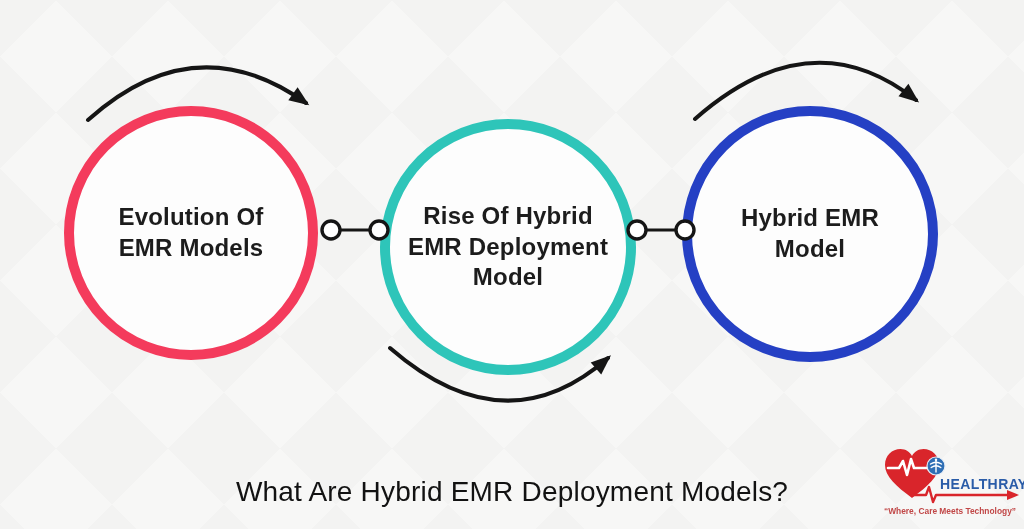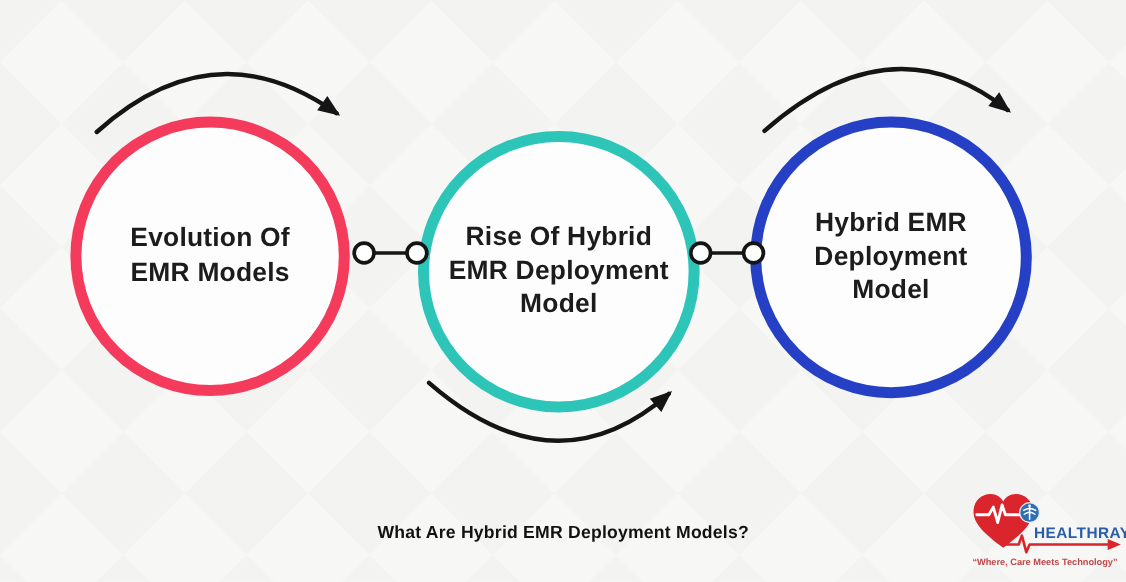--- a/index.html
+++ b/index.html
@@ -49,22 +49,22 @@
     width: 1024px; height: 529px;
     z-index: 2;
     pointer-events: none;
   }
 
   .main-title {
     position: absolute;
     left: 0; right: 0;
     top: 476px;
     text-align: center;
-    font-size: 16px;
-    font-weight: 700;
+    font-size: 28px;
+    font-weight: 400;
     color: #121212;
     letter-spacing: 0.2px;
     z-index: 1;
   }
 
   .logo {
     position: absolute;
     left: 872px;
     top: 438px;
     width: 152px;
@@ -88,21 +88,20 @@
     <div class="label">
       <div>Rise Of Hybrid</div>
       <div>EMR Deployment</div>
       <div>Model</div>
     </div>
   </div>
 
   <div class="step-circle circle-3" style="border-color: rgb(37, 64, 196);">
     <div class="label">
       <div>Hybrid EMR</div>
-      <div>Deployment</div>
       <div>Model</div>
     </div>
   </div>
 
   <svg class="overlay" viewBox="0 0 1024 529">
     <defs>
       <marker id="ah" markerWidth="24" markerHeight="20" refX="18" refY="10" orient="auto" markerUnits="userSpaceOnUse">
         <path d="M2,2 L22,10 L2,18 Z" fill="#151515"></path>
       </marker>
     </defs>

